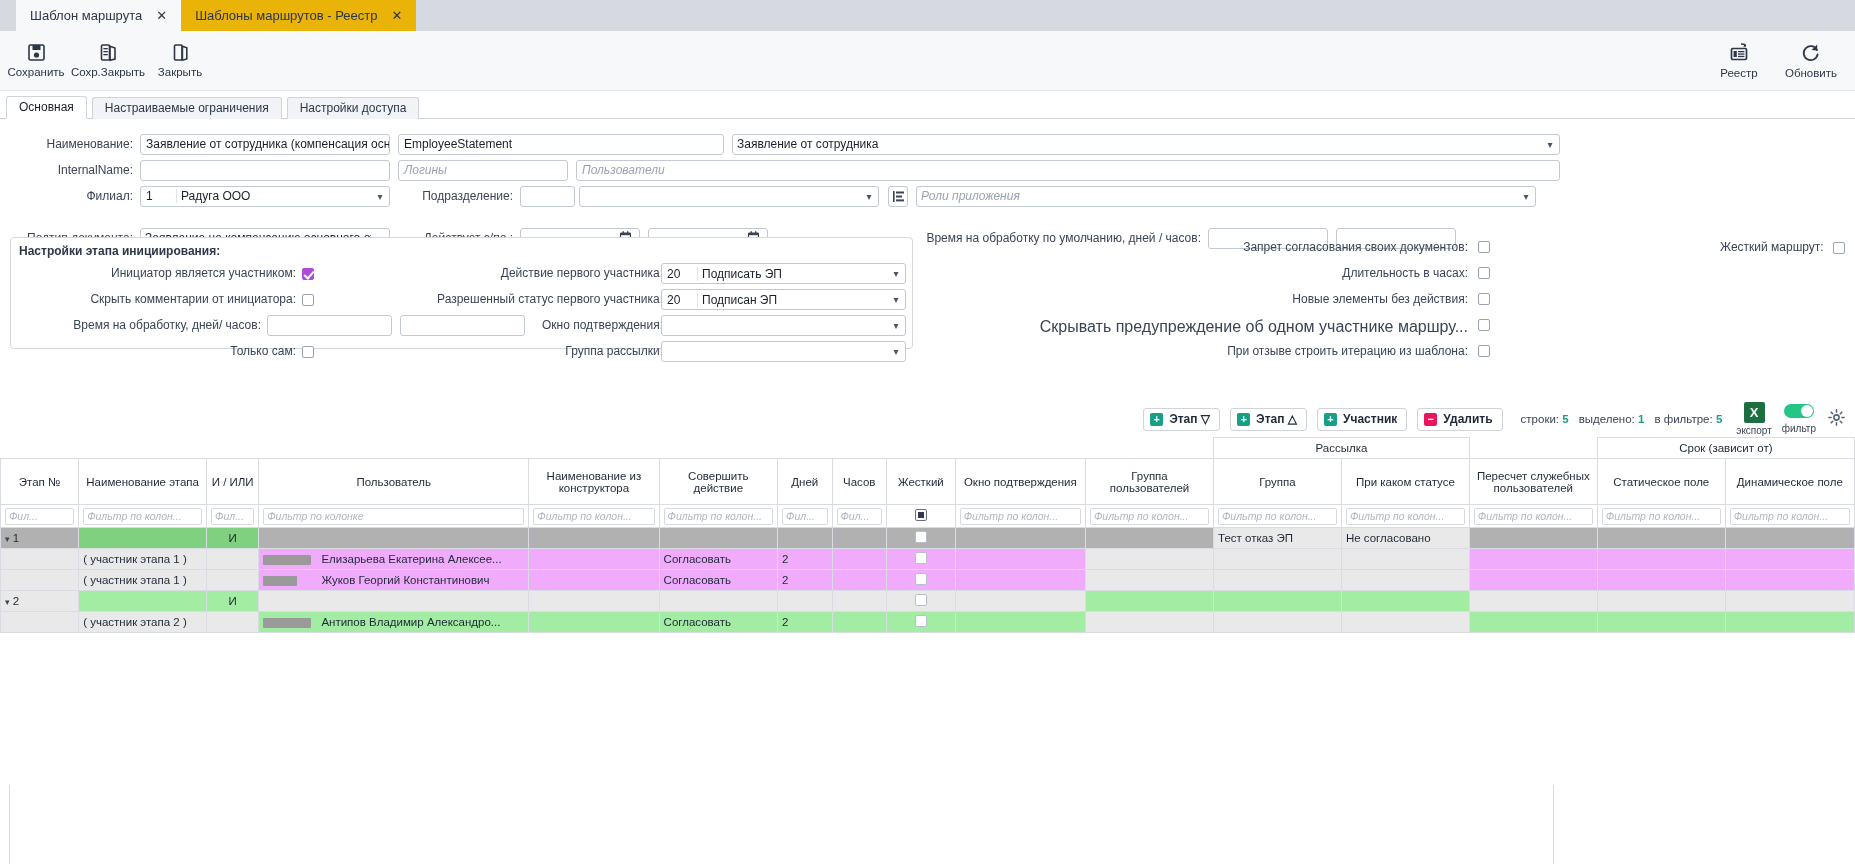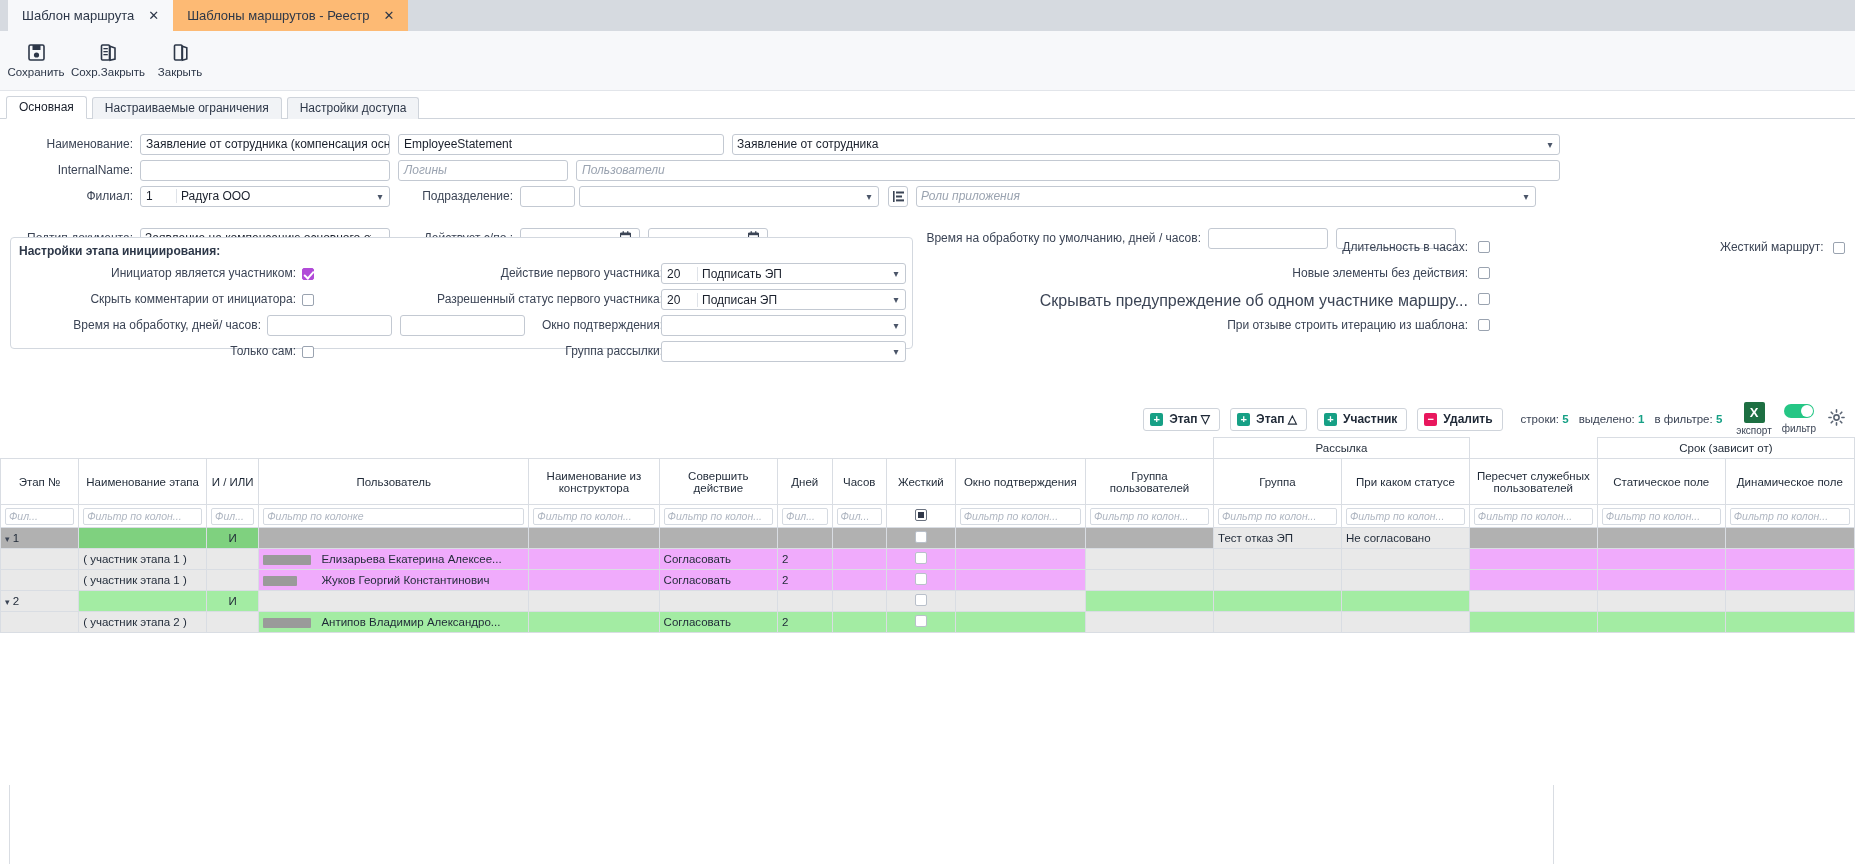--- a/index.html
+++ b/index.html
@@ -10,21 +10,21 @@
     font-family: "Liberation Sans", sans-serif;
     font-size: 12px;
     color: #27313f;
     overflow: hidden;
   }
   .app { position: relative; width: 1855px; height: 864px; }
 
   
   .tabstrip {
     height: 31px; background: #d6dae0;
-    display: flex; align-items: flex-end; padding-left: 8px;
+    display: flex; align-items: flex-end; padding-left: 16px;
   }
   .tab {
     height: 31px; display: flex; align-items: center; gap: 14px;
     padding: 0 14px 0 14px; font-size: 13px; color: #2d3748;
     background: #d6dae0; cursor: pointer; position: relative;
   }
   .tab.active { background: #f7f8fa; }
   .tab .tabclose { font-size: 13px; color: #2d3748; line-height: 1; }
 
   
@@ -152,21 +152,21 @@
 </head>
 <body>
 
 <div class="app">
 
   <div class="tabstrip">
     <div class="tab active">
       <span>Шаблон маршрута</span>
       <span class="tabclose">✕</span>
     </div>
-    <div class="tab" style="background:#fdba74;">
+    <div class="tab" style="background:#eab308;">
       <span>Шаблоны маршрутов - Реестр</span>
       <span class="tabclose">✕</span>
     </div>
   </div>
 
   <div class="ribbon">
     <div class="rbtn">
       <svg width="19" height="19" viewBox="0 0 19 19">
         <rect x="2" y="2" width="15" height="15" rx="1.5" fill="none" stroke="#2d3748" stroke-width="1.6"></rect>
         <rect x="5.5" y="2" width="8" height="5" fill="#2d3748"></rect>
@@ -185,20 +185,41 @@
       <span>Сохр.Закрыть</span>
     </div>
     <div class="rbtn">
       <svg width="19" height="19" viewBox="0 0 19 19">
         <rect x="3.5" y="2" width="7.5" height="15" rx="1" fill="none" stroke="#2d3748" stroke-width="1.6"></rect>
         <path d="M11.4 3.2 L15.8 4.8 L15.8 16 L11.4 17.2 Z" fill="none" stroke="#2d3748" stroke-width="1.6"></path>
       </svg>
       <span>Закрыть</span>
     </div>
 
+    <div class="ribbon-right">
+      <div class="rbtn">
+        <svg width="21" height="20" viewBox="0 0 21 20">
+          <path d="M12 1.2 q3.4 -0.6 4.6 1.8" fill="none" stroke="#2d3748" stroke-width="1.5"></path>
+          <path d="M16.2 0.6 l1.1 2.8 l-2.9 0.5 z" fill="#2d3748"></path>
+          <rect x="2.5" y="5.5" width="15" height="11" rx="1.2" fill="none" stroke="#2d3748" stroke-width="1.7"></rect>
+          <rect x="4.6" y="8" width="3.2" height="6" fill="#2d3748"></rect>
+          <rect x="9" y="8" width="6.4" height="1.3" fill="#2d3748"></rect>
+          <rect x="9" y="10.4" width="6.4" height="1.3" fill="#2d3748"></rect>
+          <rect x="9" y="12.8" width="6.4" height="1.3" fill="#2d3748"></rect>
+        </svg>
+        <span>Реестр</span>
+      </div>
+      <div class="rbtn">
+        <svg width="20" height="20" viewBox="0 0 20 20">
+          <path d="M16 7 A7 7 0 1 0 16.6 11.5" fill="none" stroke="#2d3748" stroke-width="1.8" stroke-linecap="round"></path>
+          <path d="M16.2 1.6 L16.2 7.6 L10.6 7.0 Z" fill="#2d3748"></path>
+        </svg>
+        <span>Обновить</span>
+      </div>
+    </div>
   </div>
 
   <div class="pagetabs">
     <div class="ptab active">
       <span>Основная</span>
     </div>
     <div class="ptab">
       <span>Настраиваемые ограничения</span>
     </div>
     <div class="ptab">
@@ -324,20 +345,24 @@
       </div>
 
       <div style="position:absolute; left:330px; top:106px; width:322px; text-align:right; font-size:12px; color:#3b4455;">Группа рассылки:</div>
       <div class="sel" style="position:absolute; left:650px; top:103px; width:245px;">
         <span class="txt"></span>
         <span class="caret">▾</span>
       </div>
     </div>
 
     <div style="position:absolute; left:930px; top:116px; width:560px;">
+      <div style="position:relative; height:26px;">
+        <div style="position:absolute; right:22px; top:5px; font-size:12px; color:#3b4455;">Запрет согласования своих документов:</div>
+        <span class="cb" style="position:absolute; right:0; top:6px;"></span>
+      </div>
       <div style="position:relative; height:26px;">
         <div style="position:absolute; right:22px; top:5px; font-size:12px; color:#3b4455;">Длительность в часах:</div>
         <span class="cb" style="position:absolute; right:0; top:6px;"></span>
       </div>
       <div style="position:relative; height:26px;">
         <div style="position:absolute; right:22px; top:5px; font-size:12px; color:#3b4455;">Новые элементы без действия:</div>
         <span class="cb" style="position:absolute; right:0; top:6px;"></span>
       </div>
       <div style="position:relative; height:26px;">
         <div style="position:absolute; right:22px; top:5px; font-size:16px; color:#3b4455;">Скрывать предупреждение об одном участнике маршру...</div>

